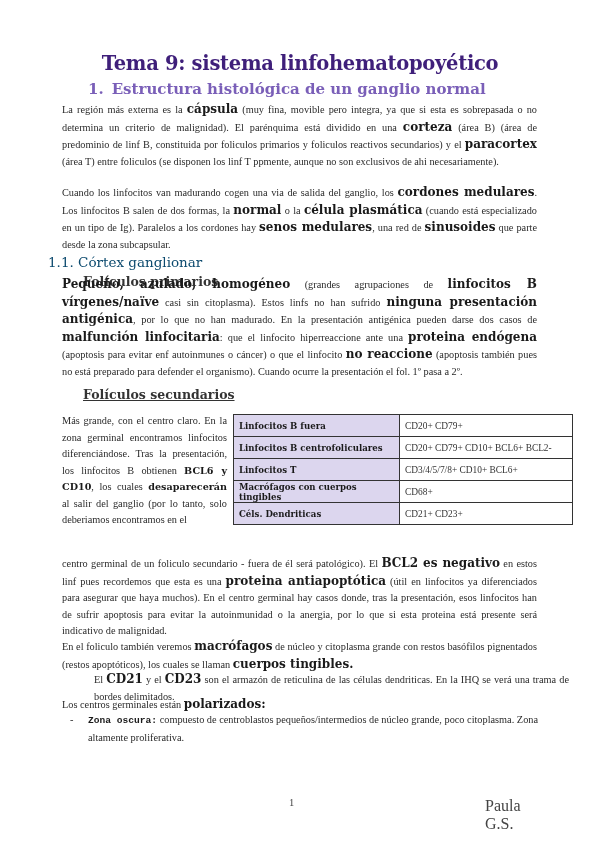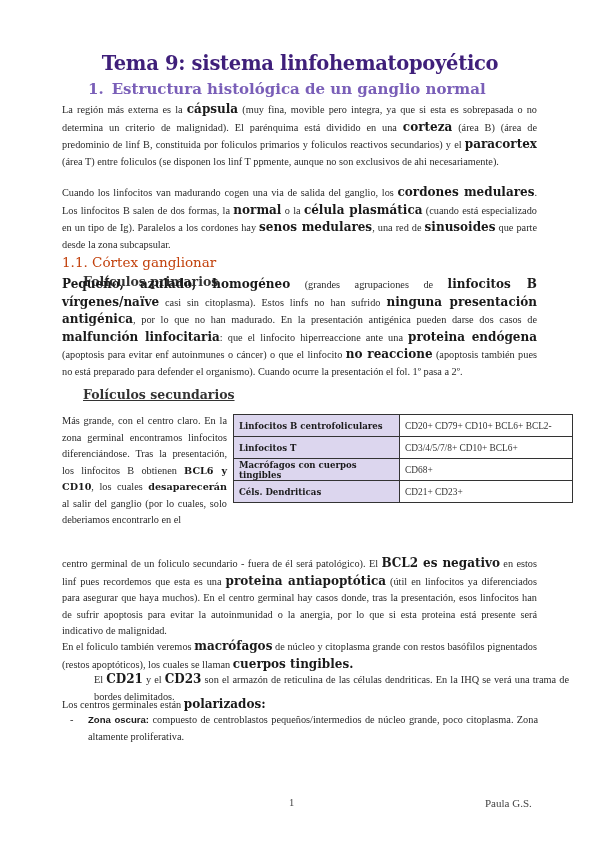--- a/index.html
+++ b/index.html
@@ -6,37 +6,37 @@
   body { width: 600px; height: 848px; position: relative; overflow: hidden;
          font-family: "DejaVu Serif", "Liberation Serif", serif; color: #222; }
   .page { position: absolute; left: 0; top: 0; width: 544px; height: 848px; }
   .title { position: absolute; top: 52px; left: 0; width: 600px; text-align: center;
            font-size: 19.5px; font-weight: bold; color: #3f1f7a; letter-spacing: -0.3px; }
   .h1 { position: absolute; top: 80px; left: 80px; font-size: 15px; font-weight: bold; color: #7a5fb8; margin-left: 8px; }
   .h1 .num { margin-right: 8px; }
   .para { position: absolute; left: 62px; width: 475px; font-size: 10.3px; line-height: 16.6px;
           text-align: justify; font-family: "Liberation Serif", serif; color: #2a2a2a; }
   .para b { font-family: "DejaVu Serif", serif; font-size: 12px; color: #1a1a1a; }
-  .h2 { position: absolute; top: 254px; left: 62px; font-size: 13.5px; color: #c2410c; text-align: center; }
+  .h2 { position: absolute; top: 254px; left: 48px; font-size: 13.5px; color: #0c4a6e; text-align: center; }
   .h3 { position: absolute; font-size: 12.5px; font-weight: bold; color: #333; left: 83px; }
   .leftcol { position: absolute; left: 62px; top: 413px; width: 165px; font-size: 10.3px; line-height: 16.5px;
              text-align: justify; font-family: "Liberation Serif", serif; color: #2a2a2a; }
   .leftcol b { font-family: "DejaVu Serif", serif; font-size: 9.6px; color: #1a1a1a; }
   table.markers { position: absolute; left: 233px; top: 414px; width: 340px; border-collapse: collapse;
                   font-size: 9.4px; font-family: "Liberation Serif", serif; }
   table.markers td { border: 1.5px solid #333; height: 21px; padding: 0 5px; }
   table.markers td.k { background: #dcd6ee; font-weight: bold; font-family: "DejaVu Serif", serif;
                        font-size: 8.6px; width: 155px; color: #1a1a1a; }
   table.markers td.v { background: #fff; color: #333; }
   .bullet { position: absolute; left: 88px; top: 712px; width: 450px; font-size: 10.3px; line-height: 16.6px;
             font-family: "Liberation Serif", serif; color: #2a2a2a; text-align: justify; }
   .bullet .dash { position: absolute; left: -18px; top: 0; }
-  .bullet b { font-family: Liberation Sans, sans-serif; font-size: 9.6px; color: #1a1a1a; }
+  .bullet b { font-family: Liberation Mono, monospace; font-size: 9.6px; color: #1a1a1a; }
   .footer-num { position: absolute; top: 797px; left: 289px; font-size: 10.5px; font-family: "Liberation Serif", serif; color: #444; }
-  .footer-author { position: absolute; top: 797px; left: 485px; font-size: 11px; font-family: "Liberation Serif", serif; color: #444; }
+  .footer-author { position: absolute; top: 797px; left: 485px; font-size: 16px; font-family: "Liberation Serif", serif; color: #444; }
 </style>
 </head>
 <body>
 
 <div class="page">
 
   <div class="title">Tema 9: sistema linfohematopoyético</div>
 
   <div class="h1">
     <span class="num">1.</span><span>Estructura histológica de un ganglio normal</span>
@@ -54,25 +54,29 @@
 
   <div class="h3" style="top:274px;">Folículos primarios</div>
 
   <div class="para" style="top:276px;">
     <b>Pequeño, azulado, homogéneo</b><span> (grandes agrupaciones de </span><b>linfocitos B vírgenes/naïve</b><span> casi sin citoplasma). Estos linfs no han sufrido </span><b>ninguna presentación antigénica</b><span>, por lo que no han madurado. En la presentación antigénica pueden darse dos casos de </span><b>malfunción linfocitaria</b><span>: que el linfocito hiperreaccione ante una </span><b>proteina endógena</b><span> (apoptosis para evitar enf autoinmunes o cáncer) o que el linfocito </span><b>no reaccione</b><span> (apoptosis también pues no está preparado para defender el organismo). Cuando ocurre la presentación el fol. 1º pasa a 2º.</span>
   </div>
 
   <div class="h3" style="top:387px;text-decoration:underline;">Folículos secundarios</div>
 
   <div class="leftcol">
-    <span>Más grande, con el centro claro. En la zona germinal encontramos linfocitos diferenciándose. Tras la presentación, los linfocitos B obtienen </span><b>BCL6 y CD10</b><span>, los cuales </span><b>desaparecerán</b><span> al salir del ganglio (por lo cuales, solo deberiamos encontrarlo en el</span>
+    <span>Más grande, con el centro claro. En la zona germinal encontramos linfocitos diferenciándose. Tras la presentación, los linfocitos B obtienen </span><b>BCL6 y CD10</b><span>, los cuales </span><b>desaparecerán</b><span> al salir del ganglio (por lo tanto, solo deberiamos encontramos en el</span>
   </div>
 
   <table class="markers">
     <tbody>
+        <tr>
+      <td class="k">Linfocitos B fuera</td>
+      <td class="v">CD20+ CD79+</td>
+    </tr>
     <tr>
       <td class="k">Linfocitos B centrofoliculares</td>
       <td class="v">CD20+ CD79+ CD10+ BCL6+ BCL2-</td>
     </tr>
     <tr>
       <td class="k">Linfocitos T</td>
       <td class="v">CD3/4/5/7/8+  CD10+  BCL6+</td>
     </tr>
     <tr>
       <td class="k">Macrófagos con cuerpos tingibles</td>

